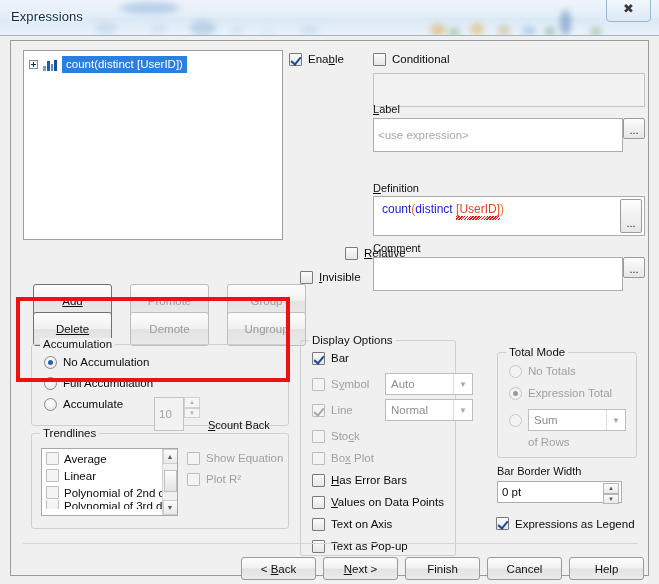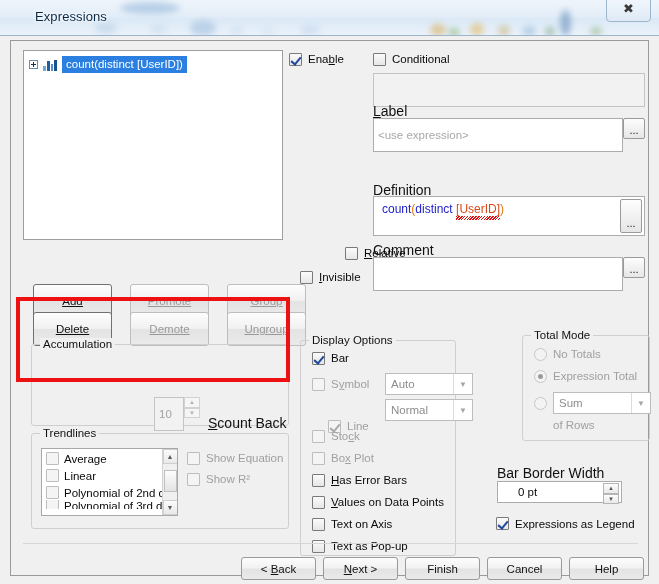--- a/index.html
+++ b/index.html
@@ -21,21 +21,20 @@
     border-bottom:1px solid #9db4c9;
     overflow:hidden;
   }
   #glassblur { position:absolute; left:0; top:0; width:659px; height:36px; overflow:hidden; opacity:.55;}
   .bl { position:absolute; border-radius:50%; filter: blur(3px); }
   #title-text {
     position:absolute; left:11px; top:9px;
     font-size:13px; color:#0d2a45; letter-spacing:.1px;
     text-shadow: 0 0 3px #fff, 0 0 5px #fff;
     z-index:5;
-    margin-left:24px;
   }
   #close-btn {
     position:absolute; right:8px; top:-6px; width:45px; height:28px;
     border:1px solid #9eb6cc; border-radius:0 0 4px 4px;
     background: linear-gradient(to bottom,#f4f9fd 0%,#e7f0f9 60%,#dde9f5 100%);
     display:flex; align-items:flex-end; justify-content:center;
     padding-bottom:4px; z-index:6; cursor:pointer;
   }
   #close-btn .x { font-size:13px; color:#3a3a3a; font-family:"Liberation Serif",serif; }
 
@@ -79,35 +78,35 @@
     display:flex; align-items:center; justify-content:center;
     cursor:pointer; font-family:"Liberation Sans",sans-serif;
   }
   .btn.disabled { color:#9a9a9a; border-color:#bdbdbd; }
   .btn.strong { border-color:#707070; }
   .u { text-decoration:underline; }
 
   #btnrow1 { position:absolute; left:22px; top:243px; }
   #btnrow2 { position:absolute; left:22px; top:271px; }
   .btnrow { display:flex; gap:18px; }
-  .btnrow .btn { width:79px; height:34px;text-decoration:underline; }
+  .btnrow .btn { width:79px; height:34px; }
 
   
   .group {
     position:absolute; border:1px solid #cfcfcf; border-radius:3px;
   }
   .group > legend, .grouptitle {
     position:absolute; top:-7px; left:8px; background:#f0f0f0;
     padding:0 3px; font-size:11.5px; color:#111;
   }
 
   #accum { left:20px; top:303px; width:258px; height:82px; }
   #trend { left:20px; top:392px; width:258px; height:96px; }
   #dispopt { left:289px; top:299px; width:156px; height:216px; }
-  #totalmode { left:486px; top:294px; width:128px; height:106px;margin-left:25px; }
+  #totalmode { left:486px; top:311px; width:140px; height:106px; }
 
   
   #redbox {
     position:absolute; left:5px; top:256px; width:274px; height:85px;
     border:4px solid #ee1111; z-index:30; pointer-events:none;
   }
 
   
   .cb {
     width:13px; height:13px; border:1px solid #7a7a7a; flex:none;
@@ -140,21 +139,21 @@
     background:#fff; border:1px solid #acacac; height:21px;
     display:flex; align-items:center; padding:16px 4px; font-size:11.5px;
   }
   .field.dis { background:#f2f2f2; border-color:#c4c4c4; }
   .ellipsis-btn {
     width:22px; height:21px; border:1px solid #9a9a9a; border-radius:2px;
     background: linear-gradient(to bottom,#fdfdfd,#e6e6e6);
     display:flex; align-items:flex-end; justify-content:center;
     font-size:11px; color:#222; padding-bottom:2px; cursor:pointer; flex:none;
   }
-  .fieldlabel { font-size:14px; color:#111; }
+  .fieldlabel { font-size:11px; color:#111; }
 
   
   .abs { position:absolute; }
 
   
   .spin {
     width:16px; height:21px; display:flex; flex-direction:column; flex:none;
   }
   .spin div {
     flex:1; border:1px solid #b5b5b5; background:linear-gradient(to bottom,#fcfcfc,#e9e9e9);
@@ -189,21 +188,21 @@
   .sb-btn { width:15px; height:15px; display:flex; align-items:center; justify-content:center;
     font-size:7px; color:#5a5a5a; background:linear-gradient(to bottom,#fbfbfb,#e9e9e9);
     border:1px solid #cfcfcf; cursor:pointer; }
   #sb-thumb { width:13px; height:22px; margin-top:6px;
     background:linear-gradient(to bottom,#fdfdfd,#e3e3e3); border:1px solid #c0c0c0; cursor:pointer;}
 
   
   #bbw-label { position:absolute; left:486px; top:424px; }
   #bbw-field { position:absolute; left:486px; top:440px; width:125px; height:22px;
     background:#fff; border:1px solid #acacac; display:flex; align-items:center; }
-  #bbw-field .val { padding-left:20px; font-size:11.5px; }
+  #bbw-field .val { padding-left:4px; font-size:11.5px; }
   #bbw-spin { position:absolute; right:2px; top:1px; }
 
   #expr-legend { position:absolute; left:485px; top:476px; display:flex; align-items:center; gap:6px; }
 
   
   #def-box {
     position:absolute; left:362px; top:155px; width:272px; height:40px;
     background:#fff; border:1px solid #acacac; display:flex;
   }
   #def-text { padding:5px 0 0 8px; font-size:12px; white-space:nowrap; }
@@ -285,20 +284,34 @@
     <div class="btn disabled">
         <span>Demote</span>
       </div>
     <div class="btn disabled">
         <span>Ungroup</span>
       </div>
   </div>
 
   <div id="accum" class="group">
     <div class="grouptitle">Accumulation</div>
+    <div style="position:absolute;left:12px;top:11px;">
+      <div class="optrow">
+        <span class="rb sel"></span>
+        <span>No Accumulation</span>
+      </div>
+      <div class="optrow">
+        <span class="rb"></span>
+        <span>Full Accumulation</span>
+      </div>
+      <div class="optrow" style="margin-bottom:0;">
+        <span class="rb"></span>
+        <span>Accumulate</span>
+      </div>
+    </div>
     <div style="position:absolute;left:122px;top:52px;display:flex;align-items:flex-end;gap:8px;">
       <div style="display:flex;">
         <div class="field dis" style="width:30px;justify-content:flex-start;color:#a3a3a3;">10</div>
         <div class="spin dim">
           <div>▲</div>
           <div>▼</div>
         </div>
       </div>
       <span class="fieldlabel"><span class="u">S</span><span>count Back</span></span>
     </div>
@@ -331,21 +344,21 @@
         <div class="sb-btn" style="position:absolute;bottom:0;">▼</div>
       </div>
     </div>
     <div style="position:absolute;left:155px;top:18px;">
       <div class="optrow">
         <span class="cb dim"></span>
         <span class="dimtext">Show Equation</span>
       </div>
       <div class="optrow">
         <span class="cb dim"></span>
-        <span class="dimtext">Show R²</span>
+        <span class="dimtext">Plot R²</span>
       </div>
     </div>
   </div>
 
   <div class="abs optrow" style="left:278px;top:12px;">
     <span class="cb checked"></span>
     <span>Ena<span class="u">b</span>le</span>
   </div>
 
   <div class="abs optrow" style="left:362px;top:12px;">
@@ -392,21 +405,21 @@
 
     <div class="optrow" style="position:absolute;left:11px;top:37px;">
       <span class="cb dim"></span>
       <span class="dimtext">S<span class="u">y</span>mbol</span>
     </div>
     <div class="combo" style="position:absolute;left:84px;top:32px;width:88px;">
       <span>Auto</span>
       <span class="arrow">▼</span>
     </div>
 
-    <div class="optrow" style="position:absolute;left:11px;top:79px;margin-left:16px;">
+    <div class="optrow" style="position:absolute;left:11px;top:63px;">
       <span class="cb checked dim"></span>
       <span class="dimtext">Line</span>
     </div>
     <div class="combo" style="position:absolute;left:84px;top:58px;width:88px;">
       <span>Normal</span>
       <span class="arrow">▼</span>
     </div>
 
     <div class="optrow" style="position:absolute;left:11px;top:89px;">
       <span class="cb dim"></span>

